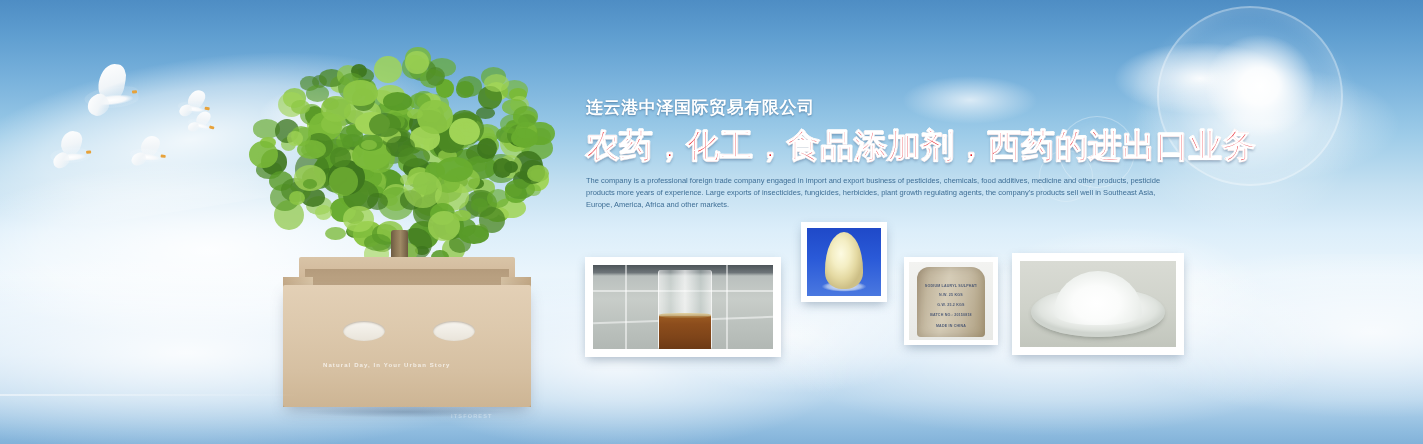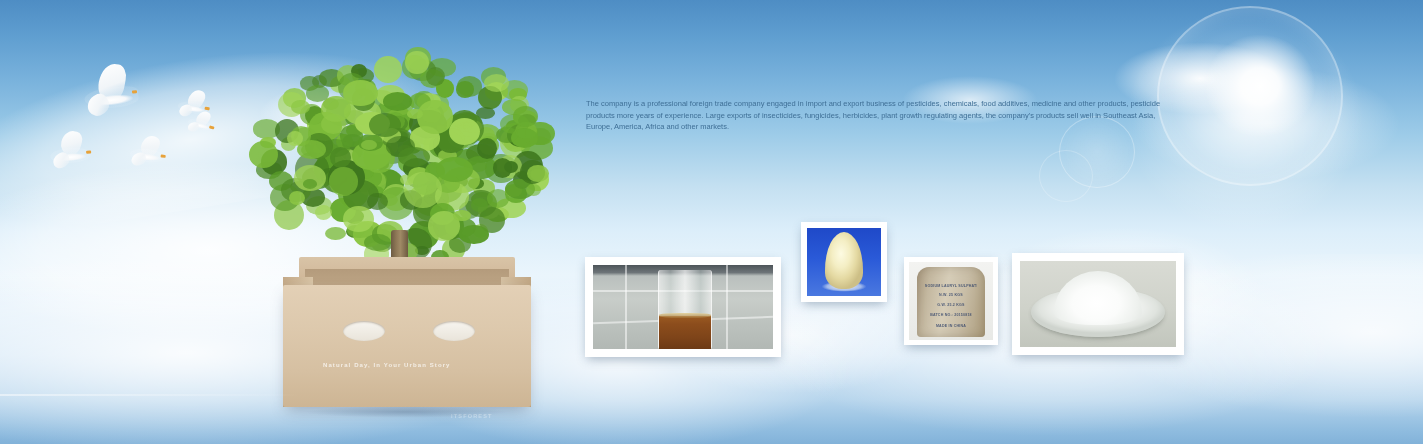--- a/index.html
+++ b/index.html
@@ -647,20 +647,22 @@
         <div class="box-handle h1"></div>
         <div class="box-handle h2"></div>
         <div class="box-text">Natural Day, In Your Urban Story</div>
         <div class="box-brand">ITSFOREST</div>
       </div>
     </div>
     <div class="box-shadow-ground"></div>
   </div>
 
   <div id="textblock">
+    <div class="company-name">连云港中泽国际贸易有限公司</div>
+    <div class="headline">农药，化工，食品添加剂，西药的进出口业务</div>
     <p class="intro">The company is a professional foreign trade company engaged in import and export business of pesticides, chemicals, food additives, medicine and other products, pesticide products more years  of experience. Large exports of insecticides, fungicides, herbicides, plant growth regulating agents, the company's products sell well in Southeast Asia, Europe, America, Africa and other markets.</p>
   </div>
 
   <div class="photo" id="photo-liquid">
     <div class="inner">
       <div class="jar-bg"></div>
       <div class="jar-tileline" style="left:0;top:30%;width:100%;height:2px;"></div>
       <div class="jar-tileline" style="left:0;top:64%;width:100%;height:2px;transform:rotate(-2deg);"></div>
       <div class="jar-tileline" style="left:18%;top:0;width:2px;height:100%;"></div>
       <div class="jar-tileline" style="left:74%;top:0;width:2px;height:100%;"></div>

